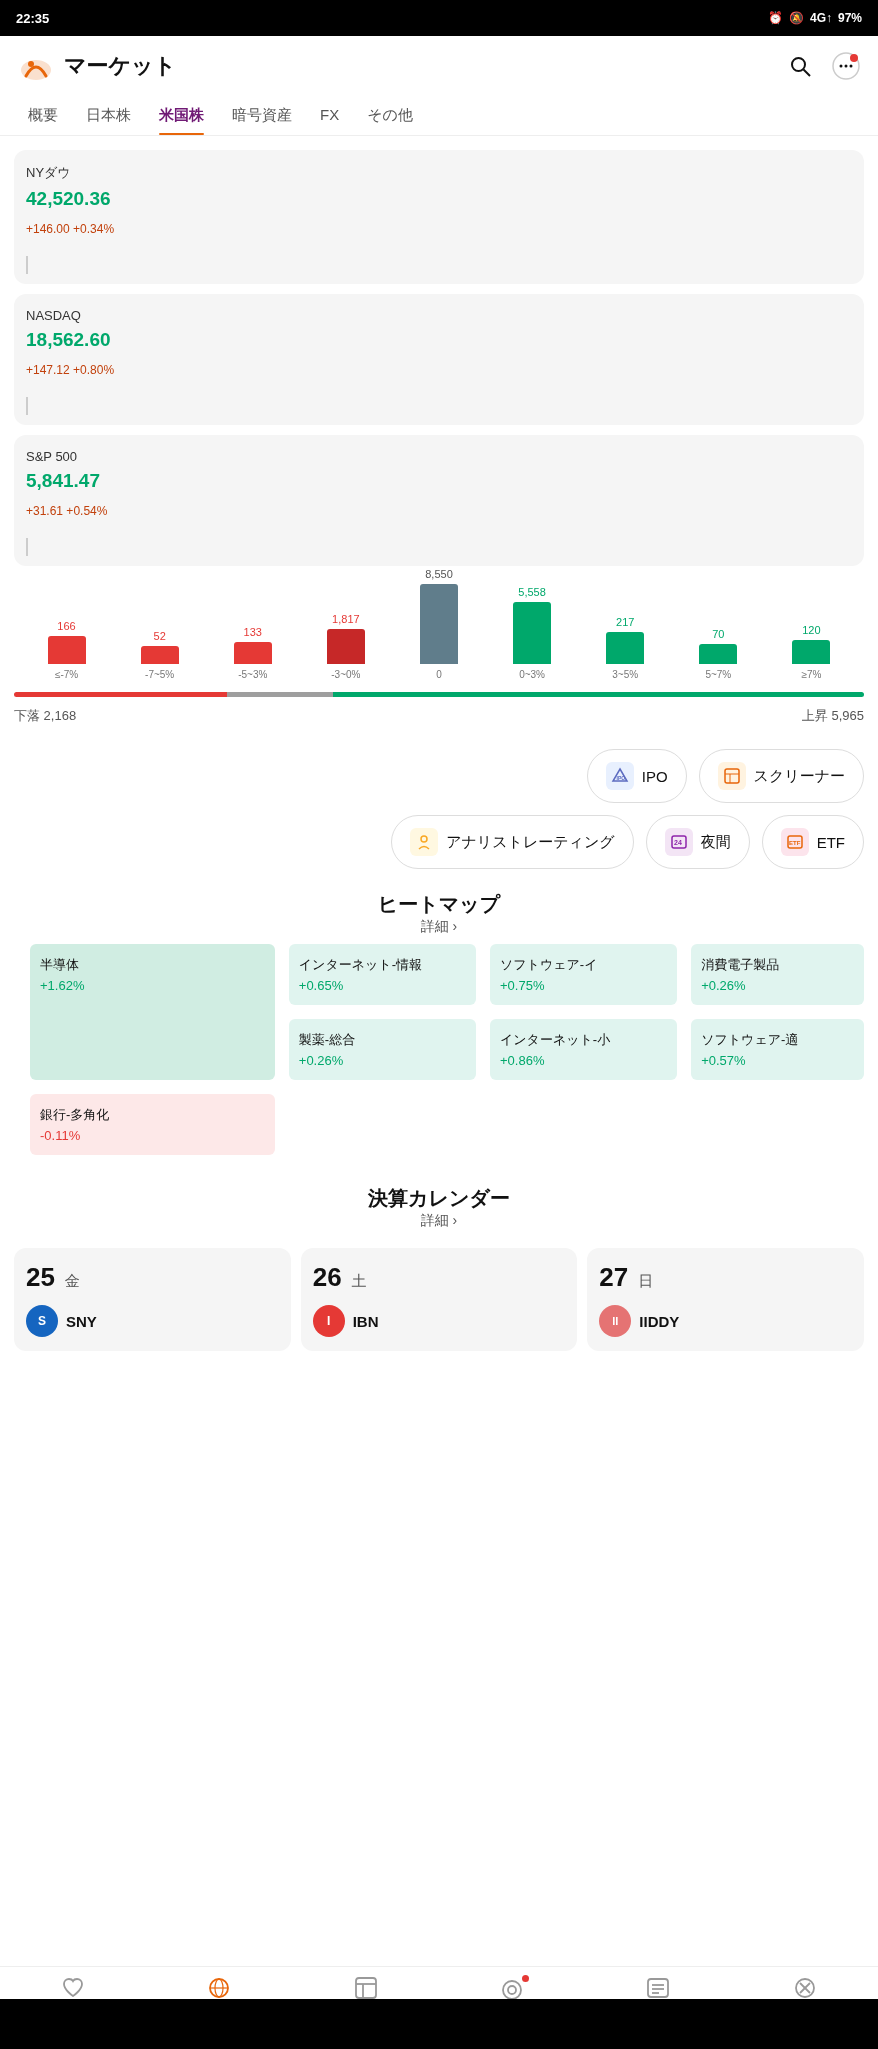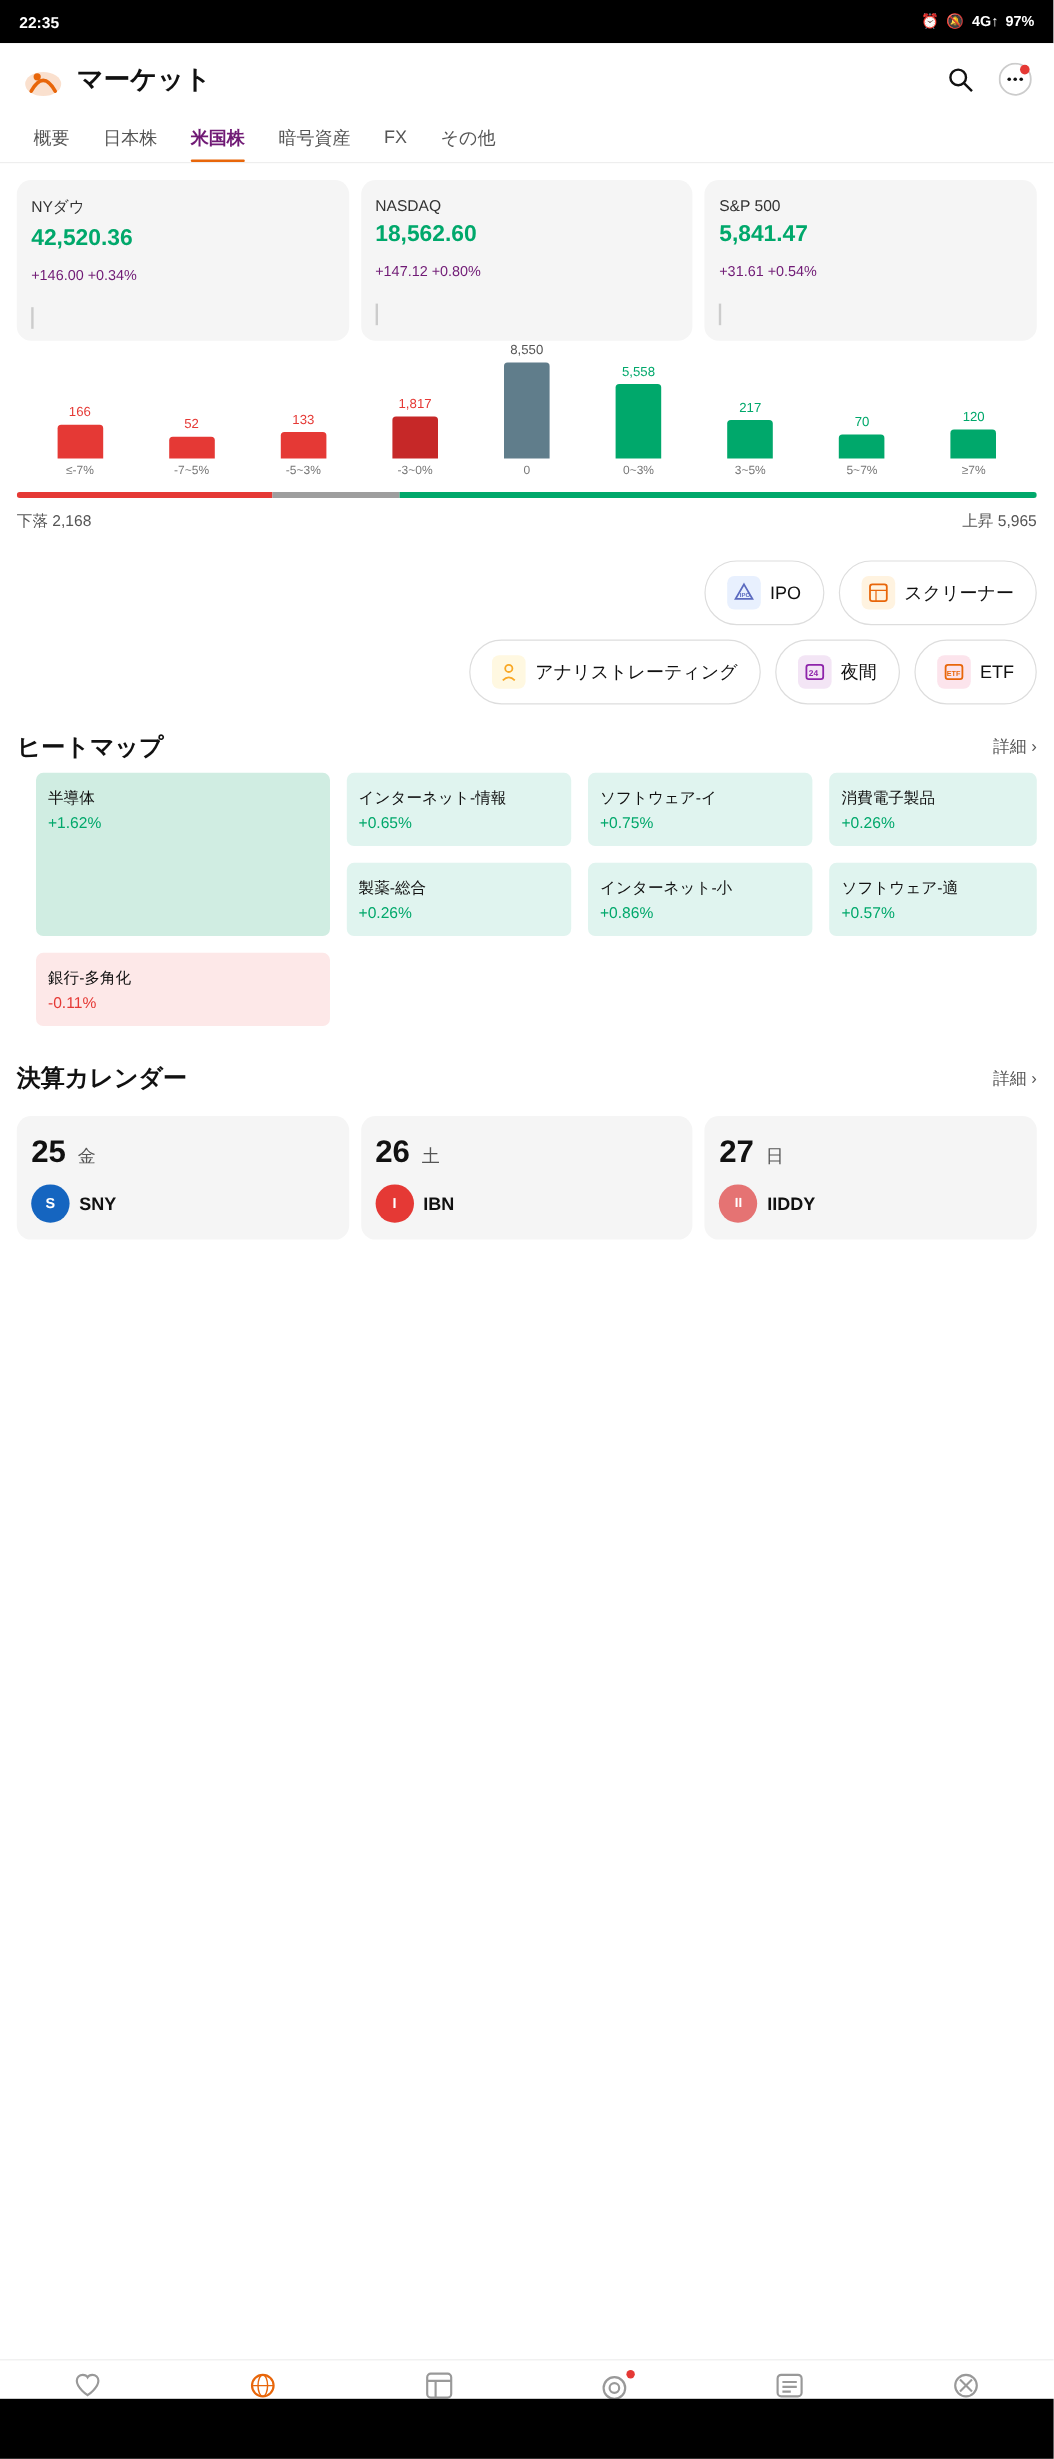--- a/index.html
+++ b/index.html
@@ -109,41 +109,42 @@
       height: 2.5px;
       background: #e8660a;
       border-radius: 2px;
     }
 
     
     .index-cards {
       display: flex;
       gap: 10px;
       padding: 14px 14px;
+      flex-direction: column;
     }
     .index-card {
       flex: 1;
       background: #f5f5f5;
       border-radius: 12px;
       padding: 14px 12px 10px;
     }
     .index-card-name {
       font-size: 13px;
       color: #333;
       margin-bottom: 6px;
     }
     .index-card-value {
       font-size: 19px;
       font-weight: 700;
       color: #00a86b;
       margin-bottom: 4px;
     }
     .index-card-change {
       font-size: 12px;
-      color: #701a75;
+      color: #c2410c;
       margin-bottom: 8px;
       margin-top: 12px;
     }
     .mini-chart {
       height: 30px;
       display: flex;
       align-items: flex-end;
     }
     .mini-chart-line {
       width: 2px;
@@ -276,20 +277,21 @@
       align-items: center;
       justify-content: center;
     }
 
     
     .section-header {
       display: flex;
       justify-content: space-between;
       align-items: center;
       padding: 16px 14px 8px;
+      flex-direction: column;
     }
     .section-title {
       font-size: 20px;
       font-weight: 700;
       color: #111;
     }
     .section-link {
       font-size: 14px;
       color: #555;
       display: flex;

